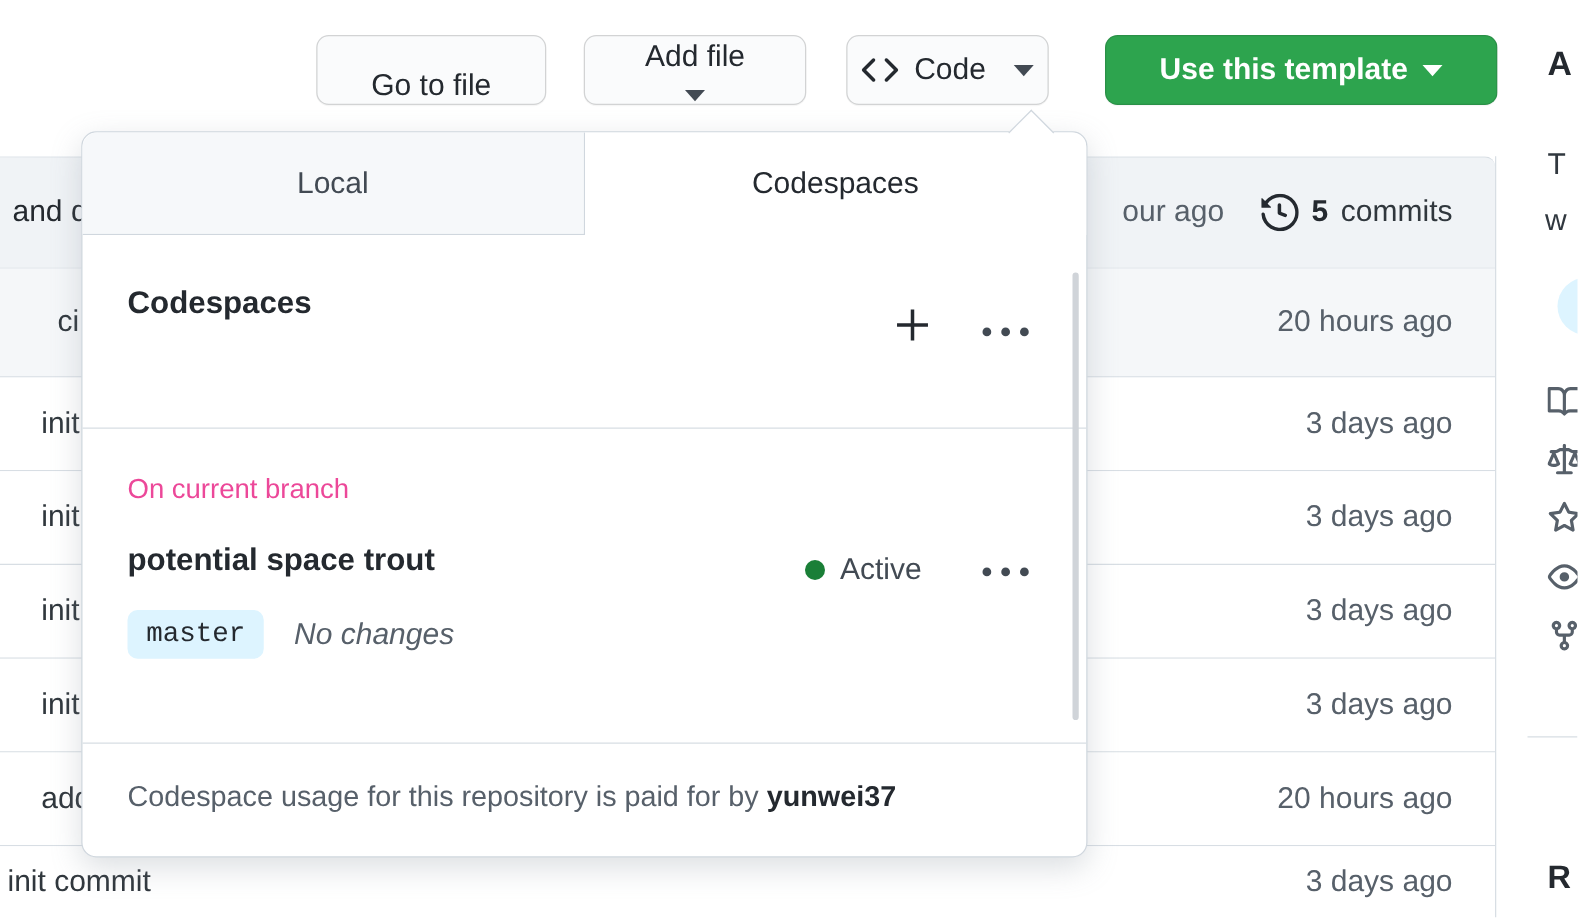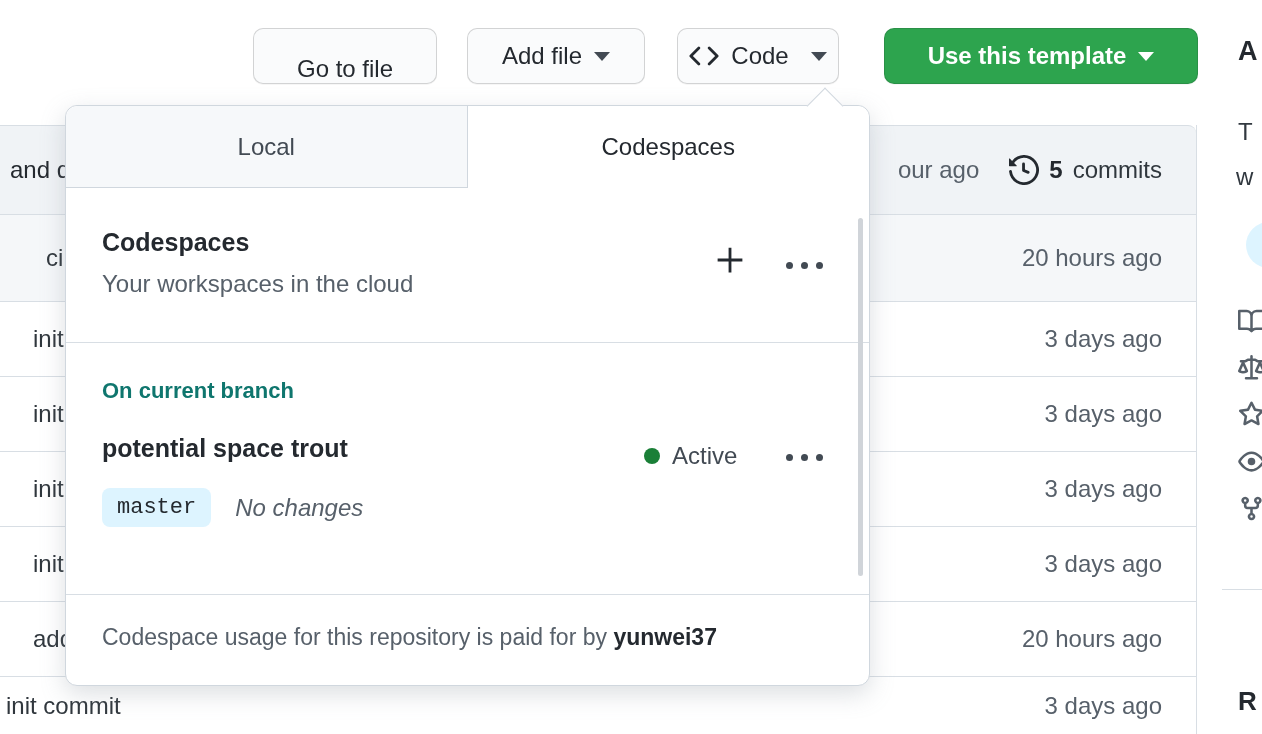--- a/index.html
+++ b/index.html
@@ -10,21 +10,21 @@
   }
   
   .btn {
     position:absolute; top:28px; height:56px;
     display:flex; align-items:center; justify-content:center; gap:12px;
     background:#fafbfc; border:1px solid rgba(27,31,36,0.18); border-radius:10px;
     font-size:24px; color:#24292f; cursor:pointer;
     box-shadow:0 1px 0 rgba(27,31,36,0.04);
   }
   .btn-gotofile { left:253px; width:184px;align-items:flex-end; }
-  .btn-addfile  { left:467px; width:178px; }
+  .btn-addfile  { left:467px; width:178px;flex-direction:column; }
   .btn-code     { left:677px; width:162px; }
   .btn-template {
     left:884px; width:314px; background:#2da44e; color:#fff; font-weight:700;
     border:1px solid rgba(27,31,36,0.15);
   }
   .caret-down {
     width:0; height:0; border-left:8px solid transparent;
     border-right:8px solid transparent; border-top:9px solid #424a53;
   }
   .btn-template .caret-down { border-top-color:#fff; }
@@ -90,21 +90,21 @@
 
   .dd-abs { position:absolute; }
   .dd-title    { left:36px; top:122px; font-size:25px; font-weight:700; }
   .dd-subtitle { left:36px; top:164px; font-size:24px; color:#57606a; }
   .icon-btn { background:none; border:none; cursor:pointer; padding:0; color:#24292f; }
   .dd-plus  { left:646px; top:136px; }
   .kebab { display:flex; gap:8px; cursor:pointer; }
   .kebab i { width:7px; height:7px; border-radius:50%; background:#424a53; }
   .dd-kebab1 { left:720px; top:156px; }
   .dd-divider1 { left:0; right:0; top:236px; border-top:1px solid #d8dee4; }
-  .dd-branch-heading { left:36px; top:272px; font-size:22px; font-weight:700; color:#0f766e; }
+  .dd-branch-heading { left:36px; top:272px; font-size:22px; font-weight:400; color:#ec4899; }
   .dd-cs-name { left:36px; top:328px; font-size:25px; font-weight:700; }
   .dd-active { left:578px; top:336px; display:flex; align-items:center; gap:12px; font-size:24px; color:#424a53; }
   .active-dot { width:16px; height:16px; border-radius:50%; background:#1a7f37; }
   .dd-kebab2 { left:720px; top:348px; }
   .dd-badge-row { left:36px; top:382px; display:flex; align-items:center; gap:24px; }
   .branch-badge {
     background:#ddf4ff; color:#24292f; border-radius:8px; padding:7px 15px;
     font-family:"Liberation Mono","DejaVu Sans Mono",monospace; font-size:22px;
   }
   .no-changes { font-style:italic; color:#57606a; font-size:24px; }
@@ -224,21 +224,20 @@
   <div class="tabbar">
     <div class="tab tab-local">
       <span>Local</span>
     </div>
     <div class="tab tab-codespaces">
       <span>Codespaces</span>
     </div>
   </div>
 
   <div class="dd-abs dd-title">Codespaces</div>
-  <div class="dd-abs dd-subtitle">Your workspaces in the cloud</div>
   <button class="dd-abs icon-btn dd-plus">
     <svg width="36" height="36" viewBox="0 0 16 16" fill="#24292f">
         <path d="M7.375 2.5h1.25v4.875H13.5v1.25H8.625V13.5h-1.25V8.625H2.5v-1.25h4.875Z"></path>
       </svg>
   </button>
   <div class="dd-abs kebab dd-kebab1">
       <i></i>
       <i></i>
       <i></i>
     </div>

